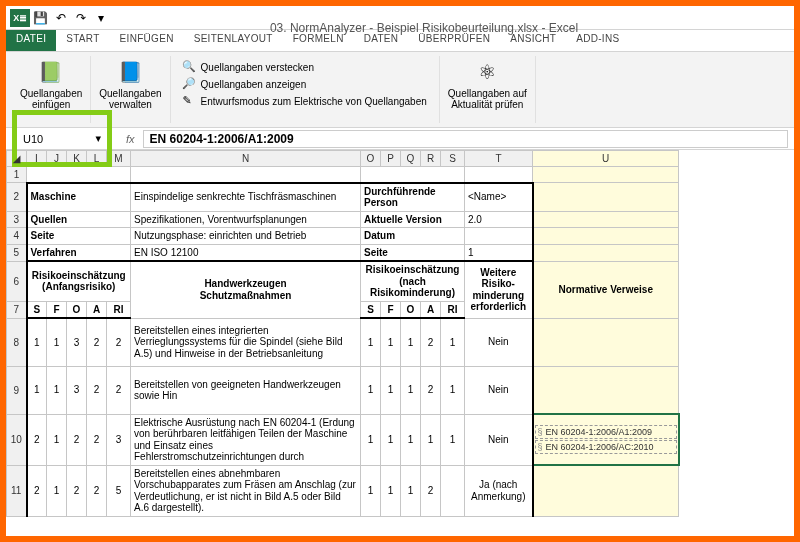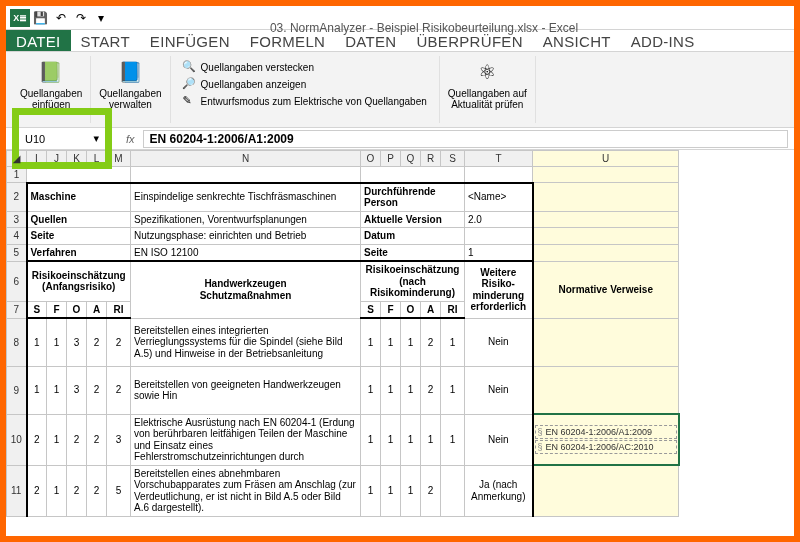--- a/index.html
+++ b/index.html
@@ -2,32 +2,32 @@
 <html><head>
 <meta charset="utf-8">
 <style>
 * { box-sizing: border-box; margin: 0; padding: 0; font-family: "Segoe UI", Tahoma, sans-serif; }
 body { background: #fff; border: 6px solid #ff6600; width: 800px; height: 542px; overflow: hidden; font-size: 11px; }
 .titlebar { background: #fff; height: 24px; display: flex; align-items: center; border-bottom: 1px solid #d4d4d4; }
 .qat { display: flex; align-items: center; gap: 2px; padding: 0 4px; }
 .qat-icon { width: 18px; height: 18px; display: flex; align-items: center; justify-content: center; font-size: 12px; }
 .excel-icon { background: #217346; color: #fff; width: 20px; height: 18px; font-size: 9px; font-weight: bold; display: flex; align-items: center; justify-content: center; }
 .title-text { flex: 1; text-align: center; font-size: 12px; color: #555; padding-right: 60px; margin-top: 20px; }
-.tabs { display: flex; background: #fff; height: 22px; border-bottom: 1px solid #d4d4d4; font-size: 15px; }
+.tabs { display: flex; background: #fff; height: 22px; border-bottom: 1px solid #d4d4d4; font-size: 10px; }
 .tab { padding: 3px 10px; color: #444; cursor: pointer; text-transform: uppercase; letter-spacing: 0.3px; }
 .tab.active { background: #217346; color: #fff; }
 .ribbon { background: #f3f3f3; height: 76px; display: flex; padding: 4px 6px; gap: 0; border-bottom: 1px solid #d4d4d4; }
 .rib-group { display: flex; flex-direction: column; align-items: center; justify-content: flex-start; padding: 2px 8px; gap: 2px; border-right: 1px solid #e0e0e0; }
 .rib-big { display: flex; flex-direction: column; align-items: center; gap: 2px; font-size: 10px; text-align: center; line-height: 1.1; }
 .rib-big .ic { width: 28px; height: 28px; display: flex; align-items: center; justify-content: center; font-size: 20px; }
 .rib-list { display: flex; flex-direction: column; gap: 3px; font-size: 10px; padding: 2px 4px; }
 .rib-item { display: flex; align-items: center; gap: 4px; }
 .rib-item .ic { width: 14px; height: 14px; font-size: 11px; }
 .namebox-row { display: flex; height: 22px; border-bottom: 1px solid #d4d4d4; align-items: center; background: #fff; }
-.namebox { width: 100px; border: 7px solid #84cc16; margin: 0 6px; padding: 17px 6px; font-size: 11px; display: flex; justify-content: space-between; align-items: center; gap: 27px; }
+.namebox { width: 100px; border: 5px solid #84cc16; margin: 0 6px; padding: 17px 6px; font-size: 11px; display: flex; justify-content: space-between; align-items: center; gap: 27px; }
 .fx { padding: 0 8px; font-style: italic; color: #666; }
 .formula { flex: 1; border: 1px solid #ccc; margin-right: 6px; padding: 1px 6px; font-size: 12px; font-weight: bold; }
 .sheet { overflow: auto; height: calc(542px - 12px - 24px - 22px - 76px - 22px); }
 table.grid { border-collapse: collapse; font-size: 10px; }
 table.grid th, table.grid td { border: 1px solid #c6c6c6; padding: 2px 3px; background: #fff; vertical-align: middle; }
 table.grid th { background: #f0f0f0; font-weight: normal; color: #333; text-align: center; }
 table.grid th.rowh { width: 20px; background: #f0f0f0; }
 .colI{width:20px}.colJ{width:20px}.colK{width:20px}.colL{width:20px}.colM{width:24px}
 .colN{width:230px}
 .colO{width:20px}.colP{width:20px}.colQ{width:20px}.colR{width:20px}.colS{width:24px}
@@ -57,20 +57,21 @@
     <span class="qat-icon">↷</span>
     <span class="qat-icon">▾</span>
   </div>
   <div class="title-text">03. NormAnalyzer - Beispiel Risikobeurteilung.xlsx - Excel</div>
 </div>
 
 <div class="tabs">
   <div class="tab active">DATEI</div>
   <div class="tab">START</div>
   <div class="tab">EINFÜGEN</div>
+  <div class="tab">SEITENLAYOUT</div>
   <div class="tab">FORMELN</div>
   <div class="tab">DATEN</div>
   <div class="tab">ÜBERPRÜFEN</div>
   <div class="tab">ANSICHT</div>
   <div class="tab">ADD-INS</div>
 </div>
 
 <div class="ribbon">
   <div class="rib-group">
     <div class="rib-big">

